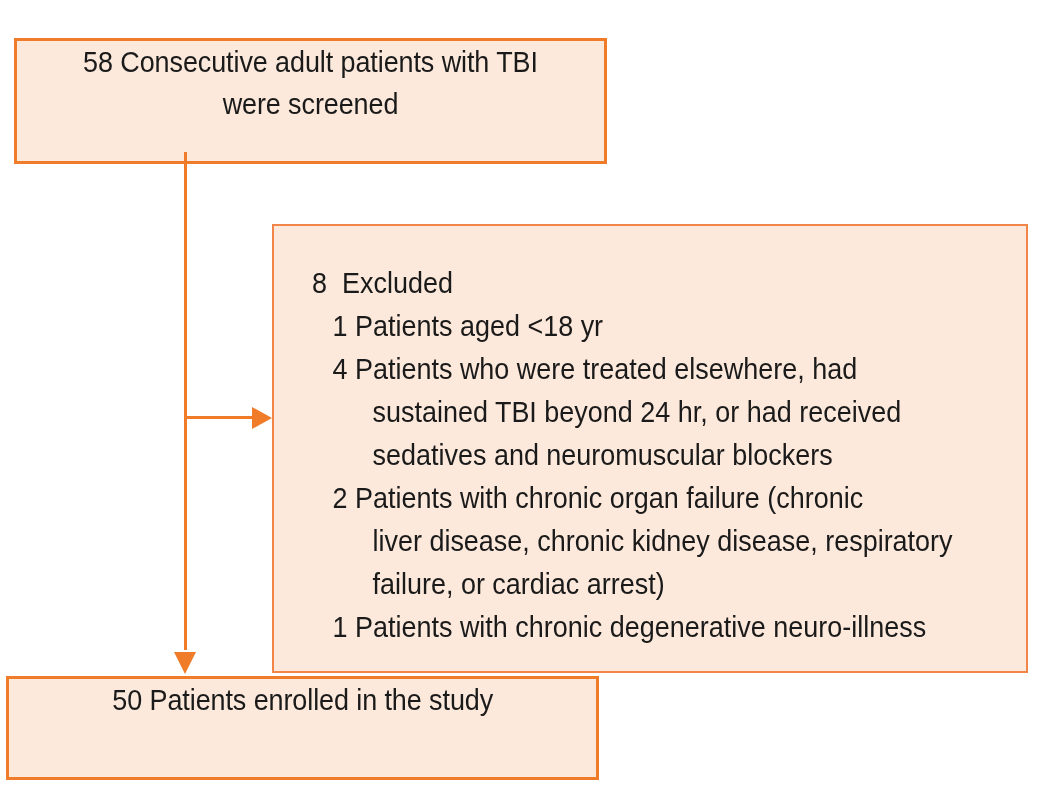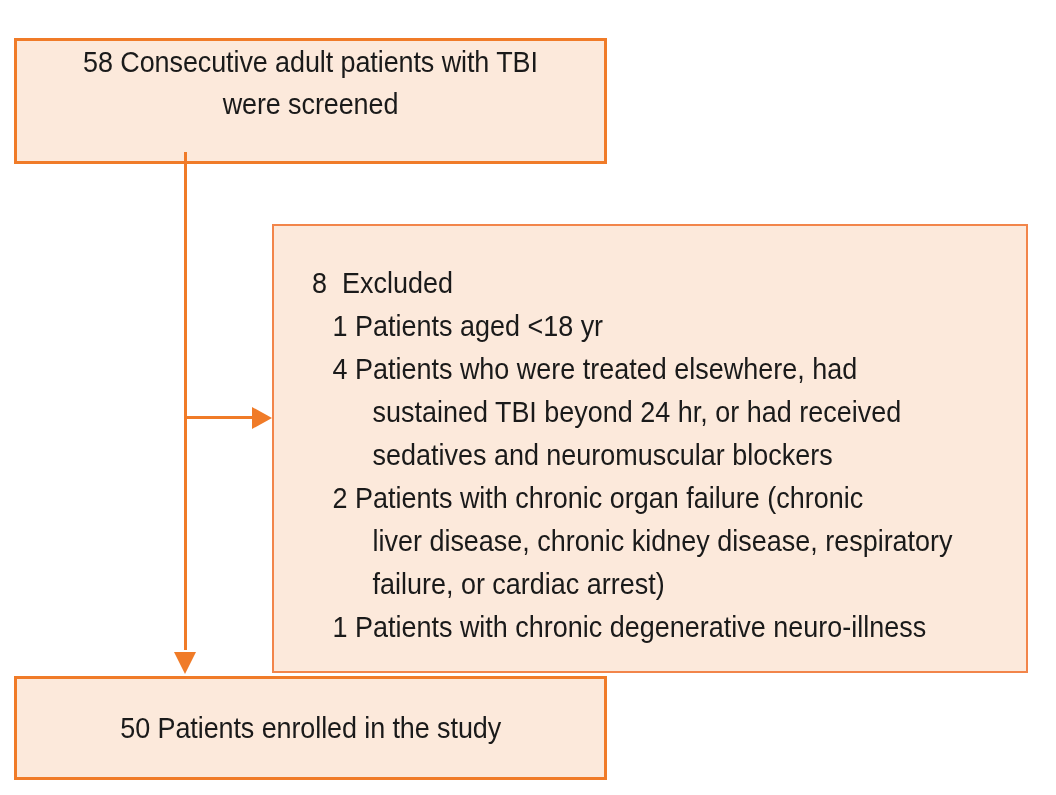--- a/index.html
+++ b/index.html
@@ -36,26 +36,25 @@
 
   #box-screened {
     left: 14px;
     top: 38px;
     width: 593px;
     height: 126px;
     display: flex;
     justify-content: center;
   }
   #box-enrolled {
-    left: 14px;
+    left: 6px;
     top: 676px;
     width: 593px;
     height: 104px;
     display: flex;
-    align-items: center;
     justify-content: center;
   }
   #box-excluded {
     left: 272px;
     top: 192px;
     width: 756px;
     height: 449px;
   }
 
   

